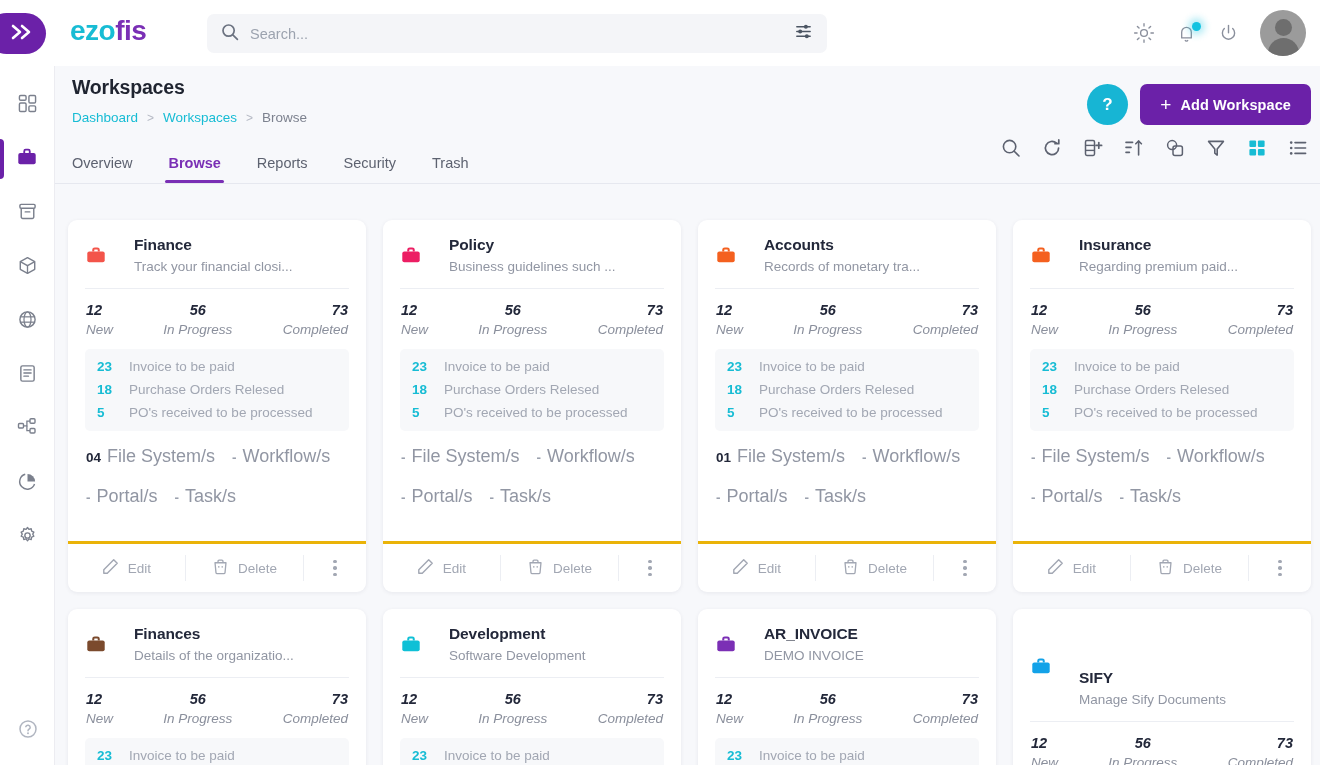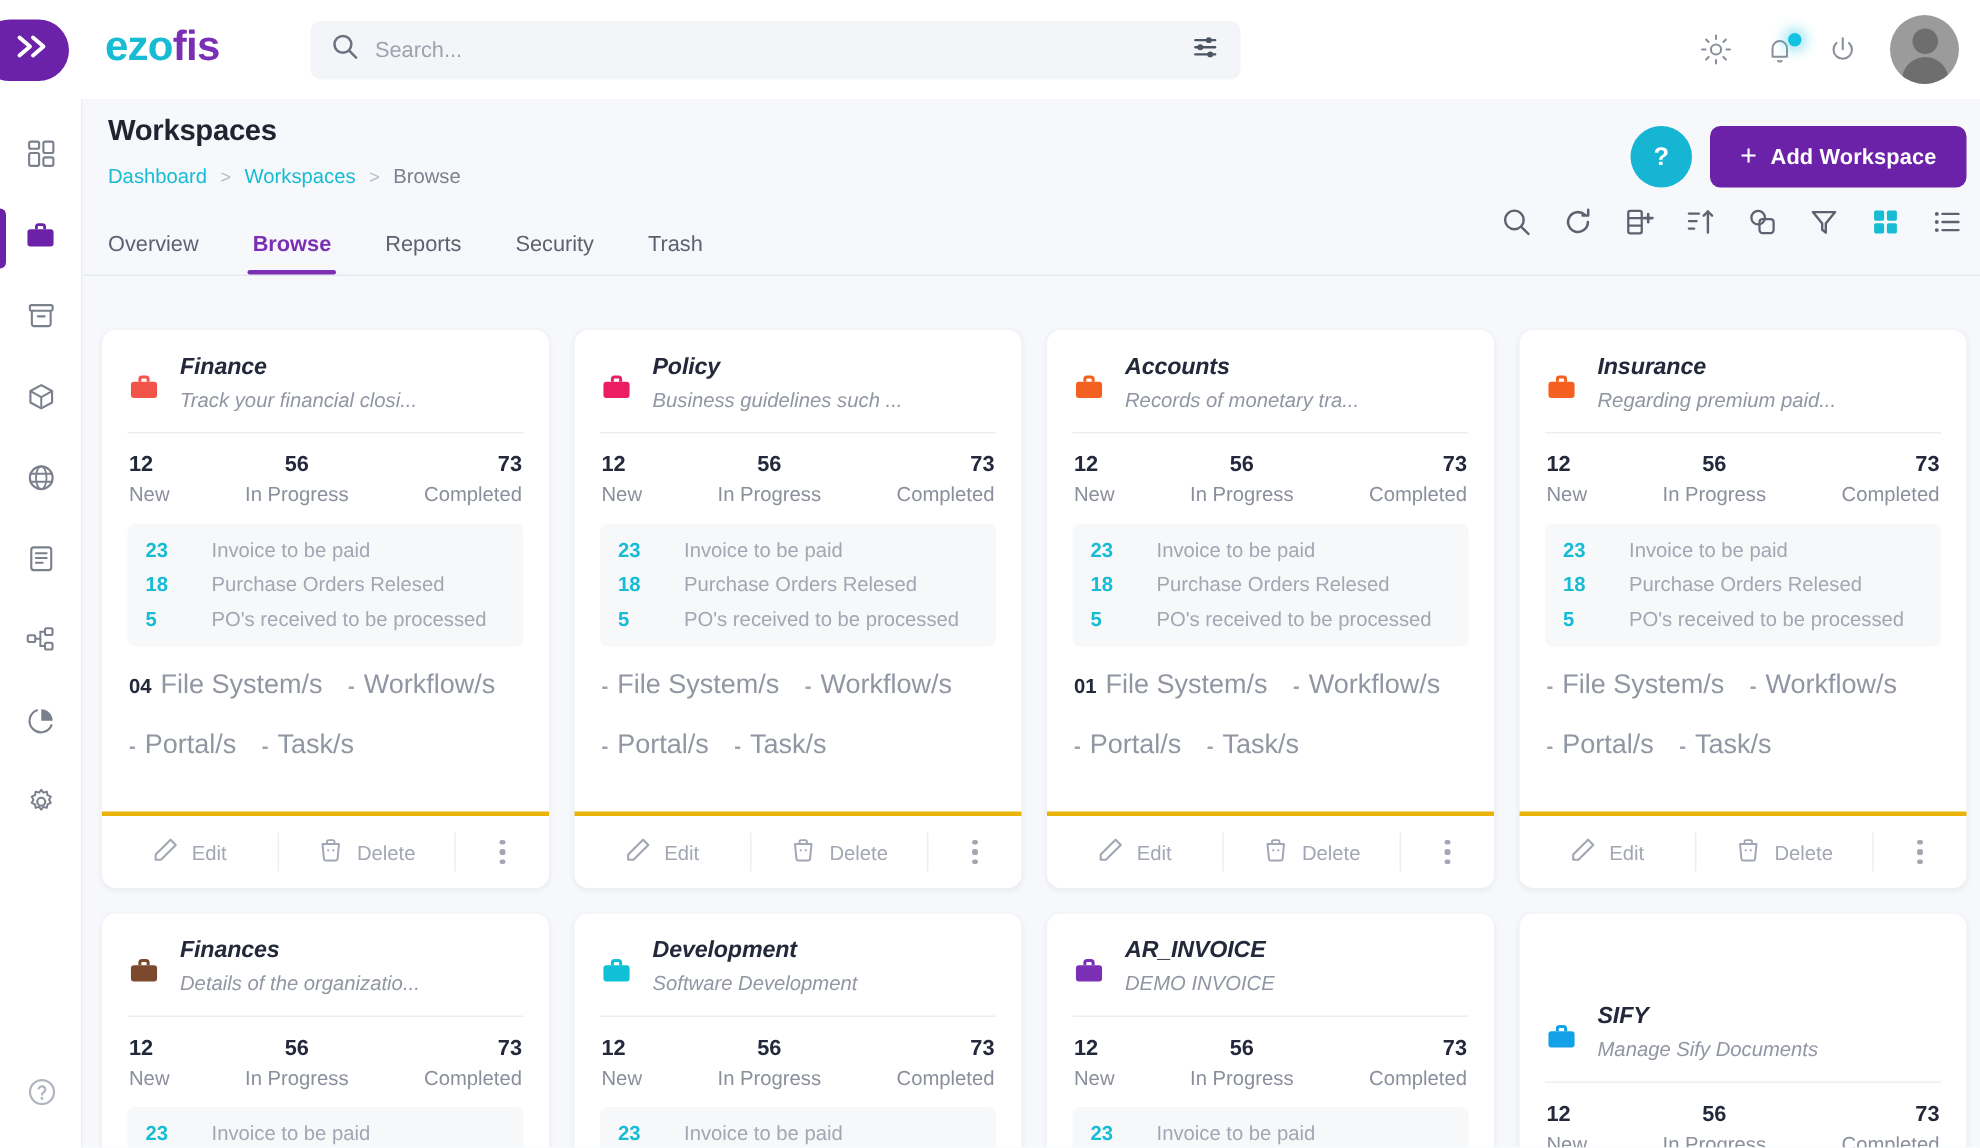--- a/index.html
+++ b/index.html
@@ -181,48 +181,49 @@
     overflow: hidden;
   }
   .card {
     background: #ffffff;
     border-radius: 9px;
     box-shadow: 0 1px 4px rgba(30,35,60,0.07);
     padding: 16px 17px 0 17px;
     height: 372px;
     display: flex; flex-direction: column;
   }
-  .card-head { display: flex; gap: 13px; align-items: flex-end; padding-bottom: 14px; font-style: italic; }
+  .card-head { display: flex; gap: 27px; align-items: center; padding-bottom: 14px; }
   .bag { margin-top: 4px; flex: none; }
   .card-name {
     font-size: 15.5px; font-weight: bold; color: #23283a;
     letter-spacing: -0.1px;
   }
   .card-desc {
     font-size: 13.5px; color: #9196a3; margin-top: 5px;
     white-space: nowrap; overflow: hidden;
   }
   .hr { height: 1px; background: #eceef3; }
 
   .stats {
     display: flex; justify-content: space-between;
     padding: 13px 1px 12px 1px;
+    font-style: italic;
   }
   .stat { text-align: left; }
   .stat:nth-child(2) { text-align: center; }
   .stat:nth-child(3) { text-align: right; }
   .stat-num { font-size: 14.5px; font-weight: bold; color: #23283a; }
   .stat-lbl { font-size: 13.5px; color: #8a8f9c; margin-top: 4px; }
 
   .tasklist {
     background: #f7f8fa;
     border-radius: 5px;
     padding: 10px 12px 11px 12px;
   }
-  .task { display: flex; gap: 24px; align-items: baseline; margin-bottom: 8px; }
+  .task { display: flex; gap: 12px; align-items: baseline; margin-bottom: 8px; }
   .task:last-child { margin-bottom: 0; }
   .task-num {
     font-size: 13.5px; font-weight: bold; color: #17bcd4;
     min-width: 20px;
   }
   .task-txt { font-size: 13.5px; color: #a2a7b3; }
 
   .resources { padding: 15px 1px 0 1px; flex: 1; }
   .res-row { display: flex; margin-bottom: 19px; }
   .res { display: flex; align-items: baseline; gap: 6px; }

